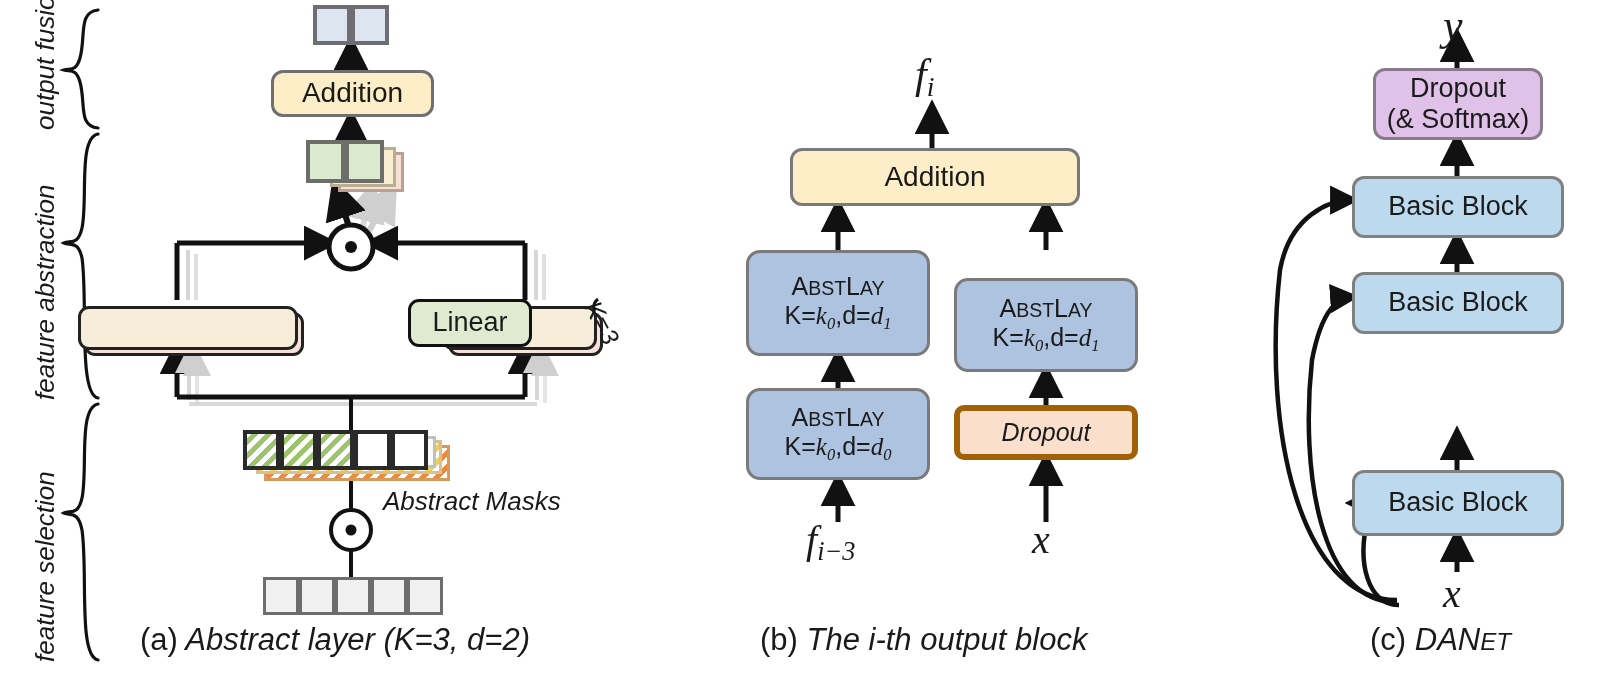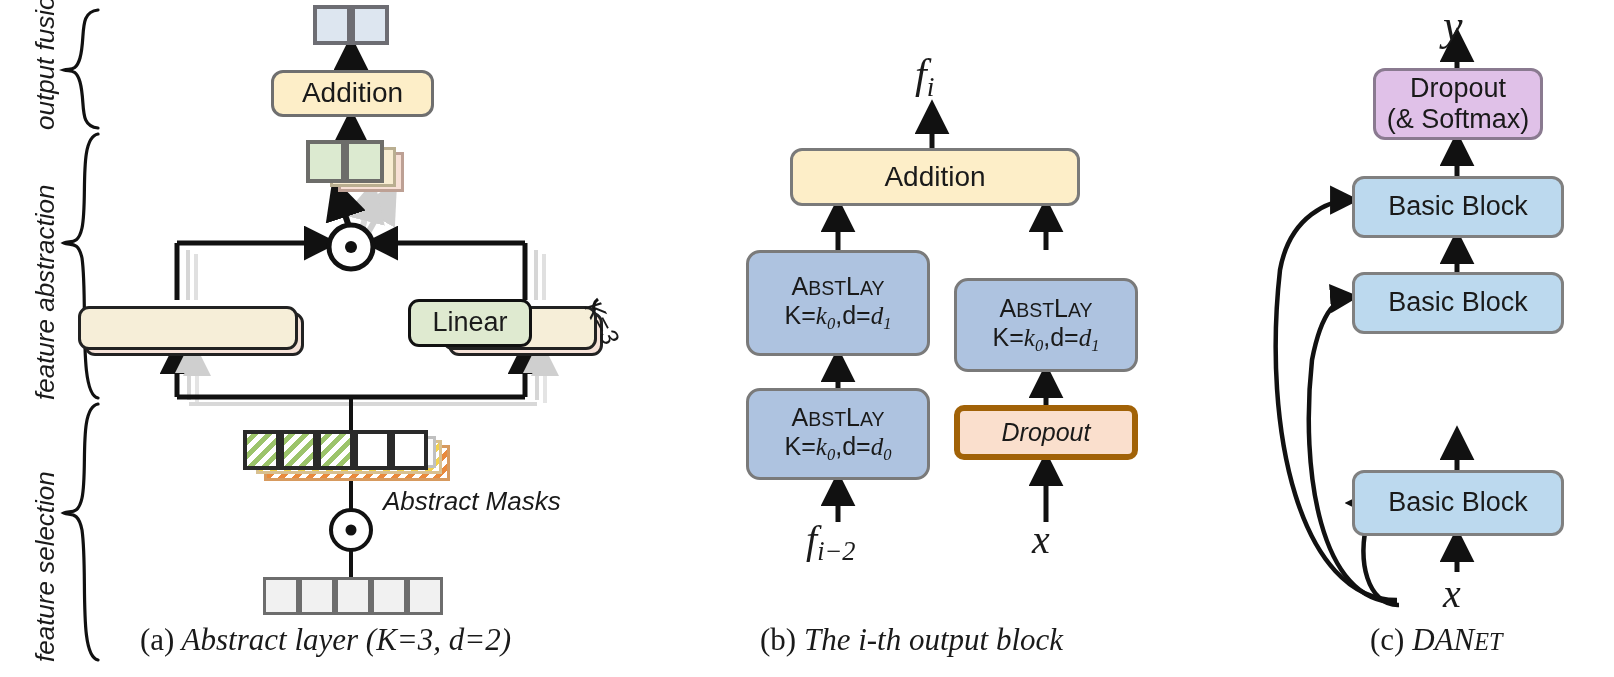--- a/index.html
+++ b/index.html
@@ -48,21 +48,21 @@
   .mrow-b{position:absolute;box-sizing:border-box;border:3px solid #c0c0c0;background:#fbfbfb;}
   .mrow-c{position:absolute;box-sizing:border-box;border:3px solid #d8c090;
           background:repeating-linear-gradient(-45deg,#fff 0 5px,#f2d24d 5px 10px);}
   .mrow-d{position:absolute;box-sizing:border-box;border:3px solid #d79a5e;
           background:repeating-linear-gradient(-45deg,#fff 0 5px,#e98a3c 5px 10px);}
 
   
   .lbl{position:absolute;white-space:nowrap;}
   .italic{font-style:italic;}
   .mathit{font-family:"Liberation Serif","DejaVu Serif",serif;font-style:italic;}
-  .caption{font-size:31px;font-style:italic;font-weight:400;font-family:Liberation Serif, serif;}
+  .caption{font-size:31px;font-style:italic;font-weight:400;}
   .capnum{font-style:normal;}
   .sc{font-size:0.78em;}
   .sidelabel{font-size:26px;font-style:italic;white-space:nowrap;
              transform:rotate(-90deg);transform-origin:left top;}
   .klabel{position:absolute;font-size:25px;font-style:italic;
           transform:rotate(62deg);transform-origin:left top;}
   sub{font-size:0.66em;vertical-align:-0.28em;}
 </style>
 </head>
 <body>
@@ -244,21 +244,21 @@
       <span>A</span><span class="sc">BST</span><span>L</span><span class="sc">AY</span>
     </div>
     <div>
       <span>K=</span><span class="mathit">k</span><sub class="mathit">0</sub><span>,d=</span><span class="mathit">d</span><sub class="mathit">1</sub>
     </div>
   </div>
 
   <div class="box dropout" style="left:954px;top:405px;width:184px;height:55px;">Dropout</div>
 
   <div class="lbl mathit" style="left:806px;top:516px;font-size:40px;">
-    <span>f</span><sub>i−2</sub>
+    <span>f</span><sub>i−3</sub>
   </div>
   <div class="lbl mathit" style="left:1032px;top:516px;font-size:40px;">x</div>
 
   <div class="lbl caption" style="left:760px;top:622px;">
     <span class="capnum">(b)</span>
     <span>The i-th output block</span>
   </div>
 
   <div class="lbl mathit" style="left:1443px;top:0px;font-size:44px;">y</div>
 

